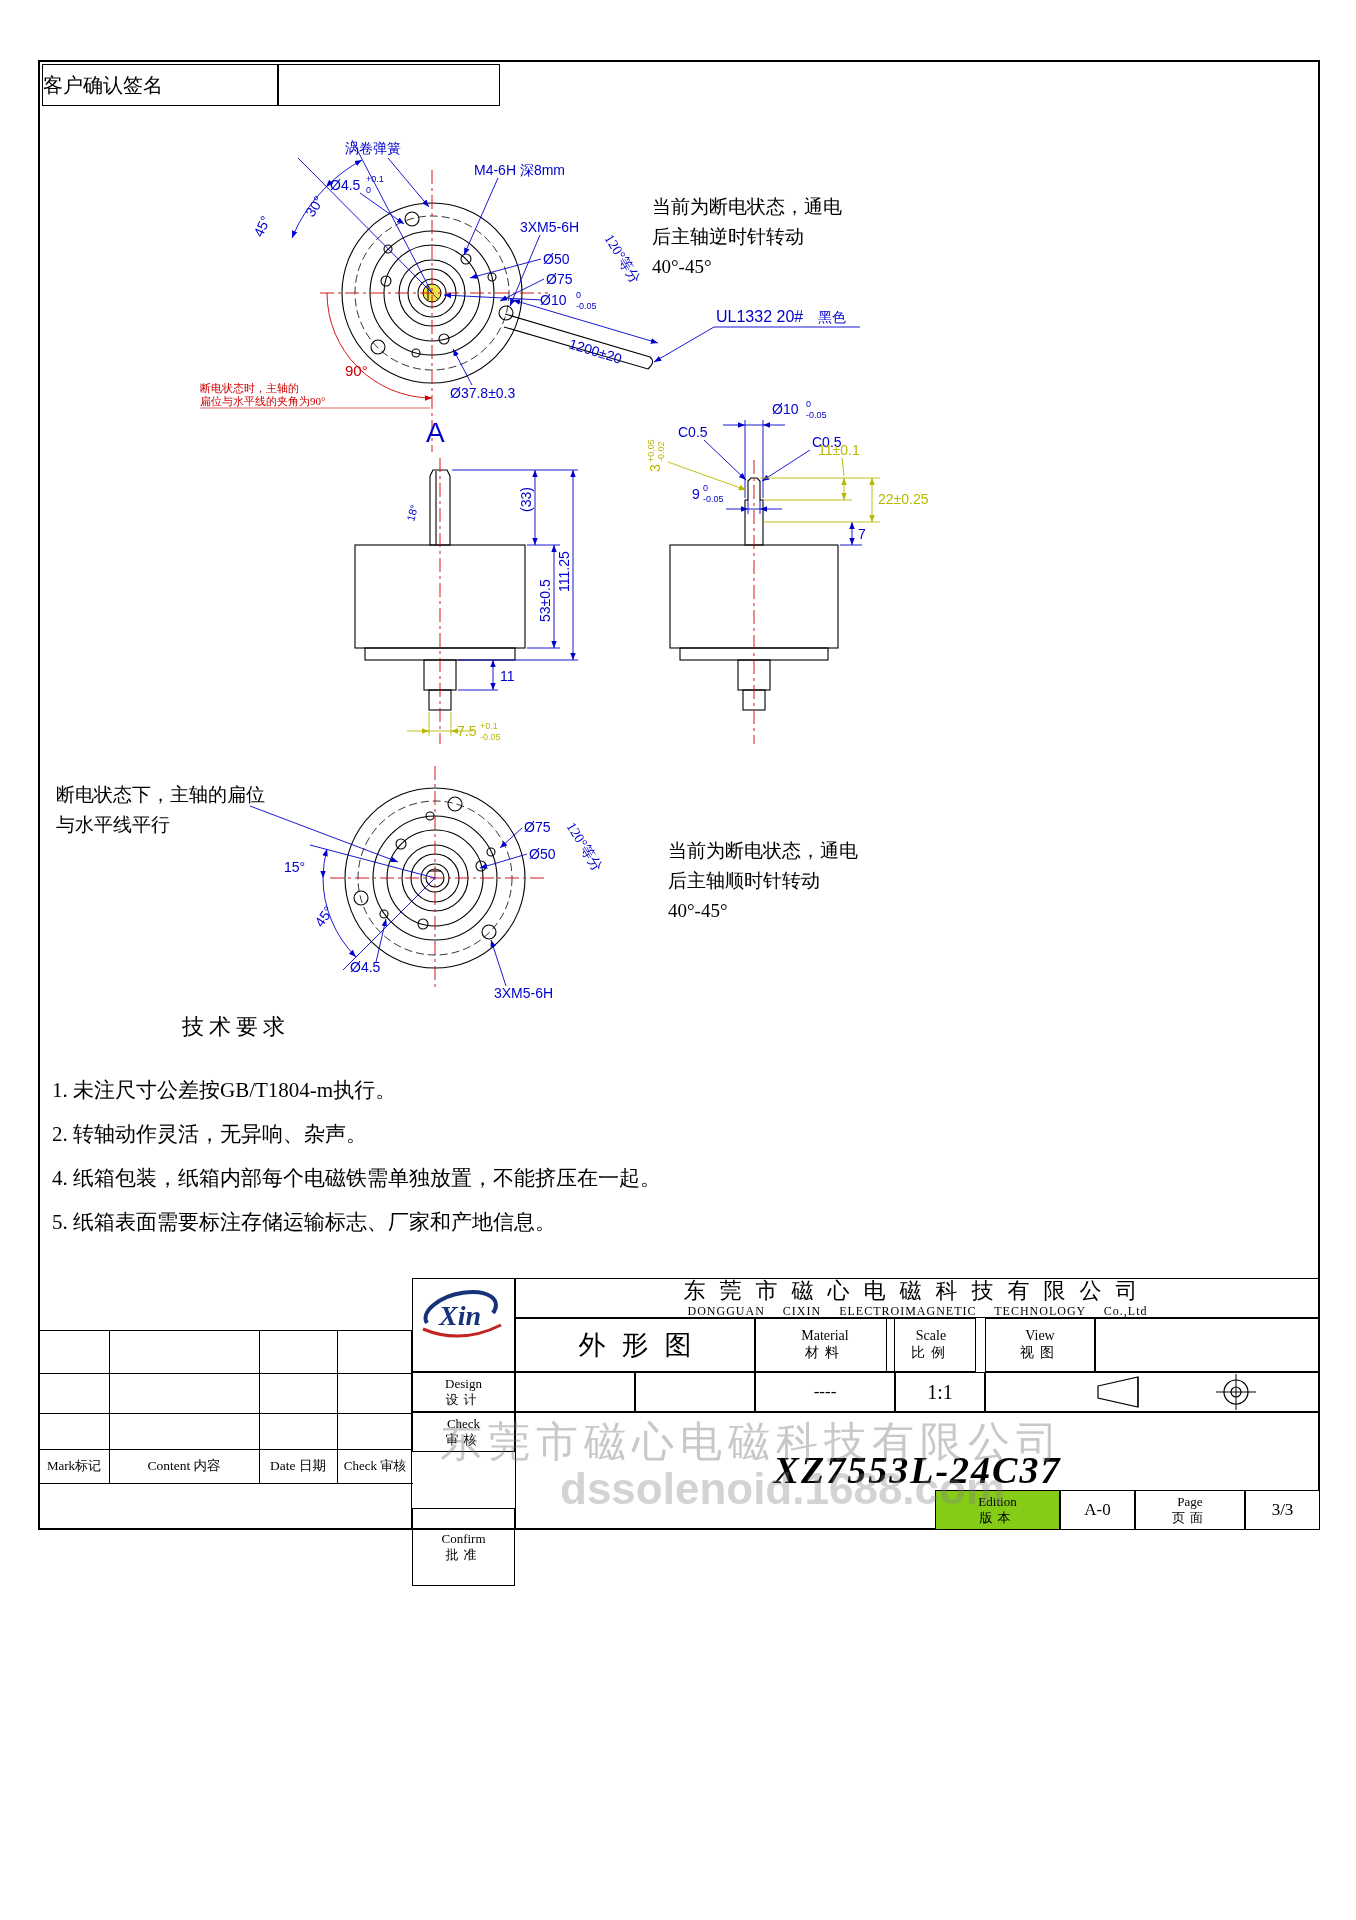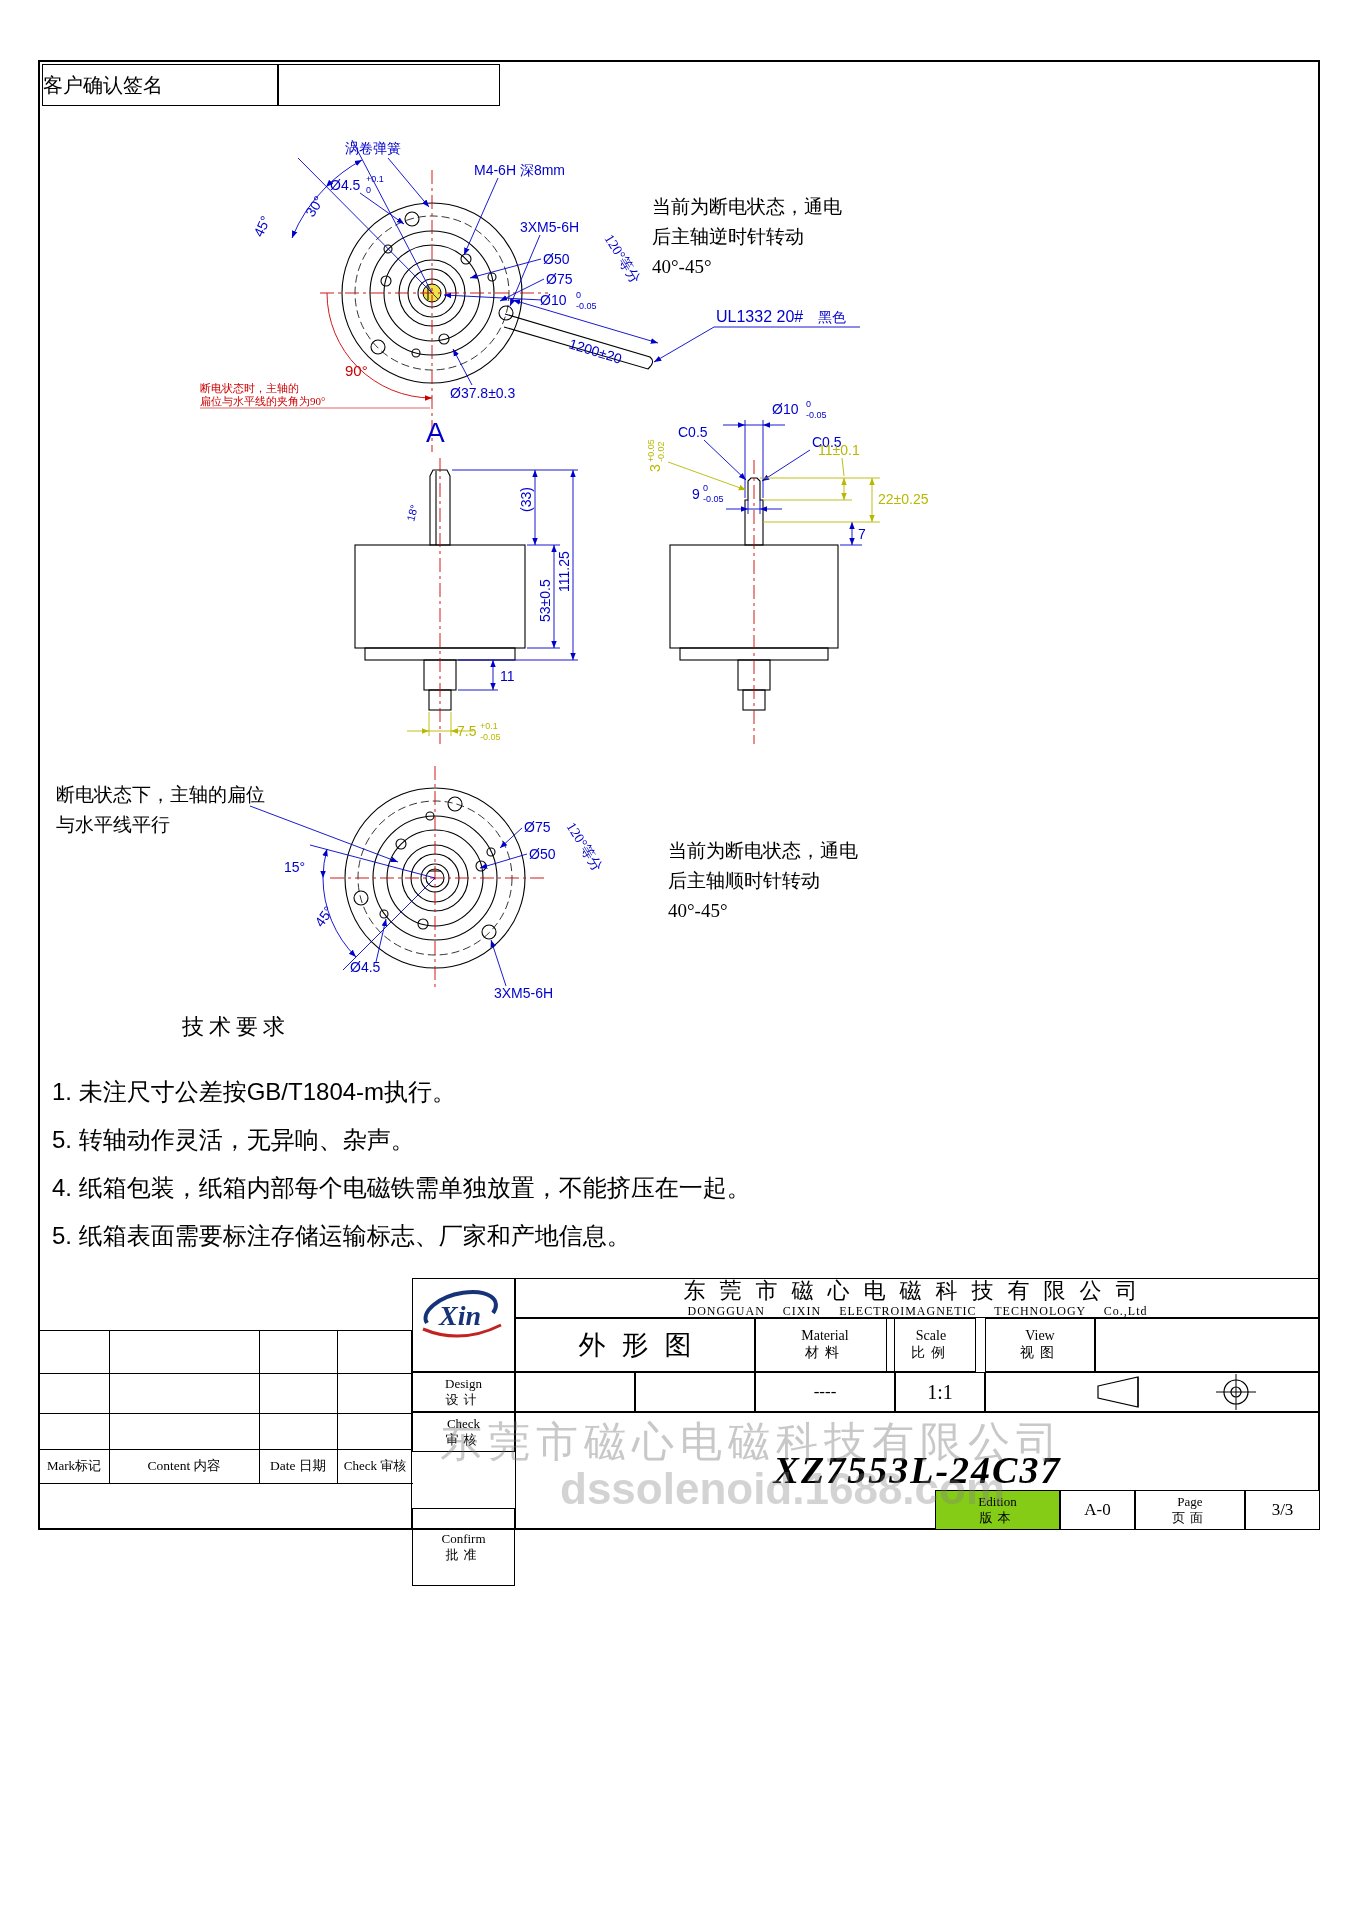--- a/index.html
+++ b/index.html
@@ -13,21 +13,21 @@
   svg{position:absolute;left:0;top:0}
   svg text{font-family:"Liberation Sans",sans-serif}
   .t14{font-size:14px;fill:#0000cc}
   .t13cn{font-size:14px;fill:#0000cc;font-family:"Liberation Serif",serif}
   .t9{font-size:9px;fill:#0000cc}
   .ty{fill:#b8b800}
   .t9y{font-size:9px;fill:#b8b800}
   .tr{font-size:15px;fill:#cc0000}
   .trs{font-size:11px;fill:#cc0000;font-family:"Liberation Serif",serif}
   .note{position:absolute;font-family:"Liberation Serif",serif;font-size:19px;line-height:30px;color:#000}
-  .tech-item{font-family:Liberation Sans, sans-serif;font-size:24px;color:#000;margin-bottom:16px;white-space:nowrap}
+  .tech-item{font-family:Liberation Serif, serif;font-size:21px;color:#000;margin-bottom:16px;white-space:nowrap}
   .cell{position:absolute;border:1px solid #000;display:flex;flex-direction:column;align-items:center;justify-content:center;font-family:"Liberation Serif",serif;line-height:1.2;background:#fff0}
   .cell .en{font-size:14px}
   .cell .cnl{font-size:14px;letter-spacing:6px}
   .hl{position:absolute;background:#000;height:1px}
   .vl{position:absolute;background:#000;width:1px}
   .wm{position:absolute;z-index:50;white-space:nowrap;pointer-events:none}
 </style>
 </head>
 <body>
 
@@ -272,21 +272,21 @@
   </div>
   <div class="note" style="left:668px;top:836px">
     <div>当前为断电状态，通电</div>
     <div>后主轴顺时针转动</div>
     <div>40°-45°</div>
   </div>
 
   <div class="abs serif" style="left:182px;top:1012px;font-size:22px;letter-spacing:5px">技术要求</div>
   <div class="abs" style="left:52px;top:1076px">
     <div class="tech-item">1. 未注尺寸公差按GB/T1804-m执行。</div>
-    <div class="tech-item">5. 转轴动作灵活，无异响、杂声。</div>
+    <div class="tech-item">2. 转轴动作灵活，无异响、杂声。</div>
     <div class="tech-item">4. 纸箱包装，纸箱内部每个电磁铁需单独放置，不能挤压在一起。</div>
     <div class="tech-item">5. 纸箱表面需要标注存储运输标志、厂家和产地信息。</div>
   </div>
 
   <div class="cell" style="left:412px;top:1278px;width:103px;height:94px">
     <svg width="96" height="70" viewBox="0 0 96 70">
       <path d="M14,44 a36,18 -14 1 1 66,-10" stroke="#16337a" stroke-width="4" fill="none"></path>
       <path d="M10,50 q38,16 78,-4" stroke="#c22222" stroke-width="3" fill="none"></path>
       <text x="26" y="46" style="font-family:'Liberation Serif',serif;font-style:italic;font-weight:bold;font-size:28px" fill="#16337a">Xin</text>
     </svg>

